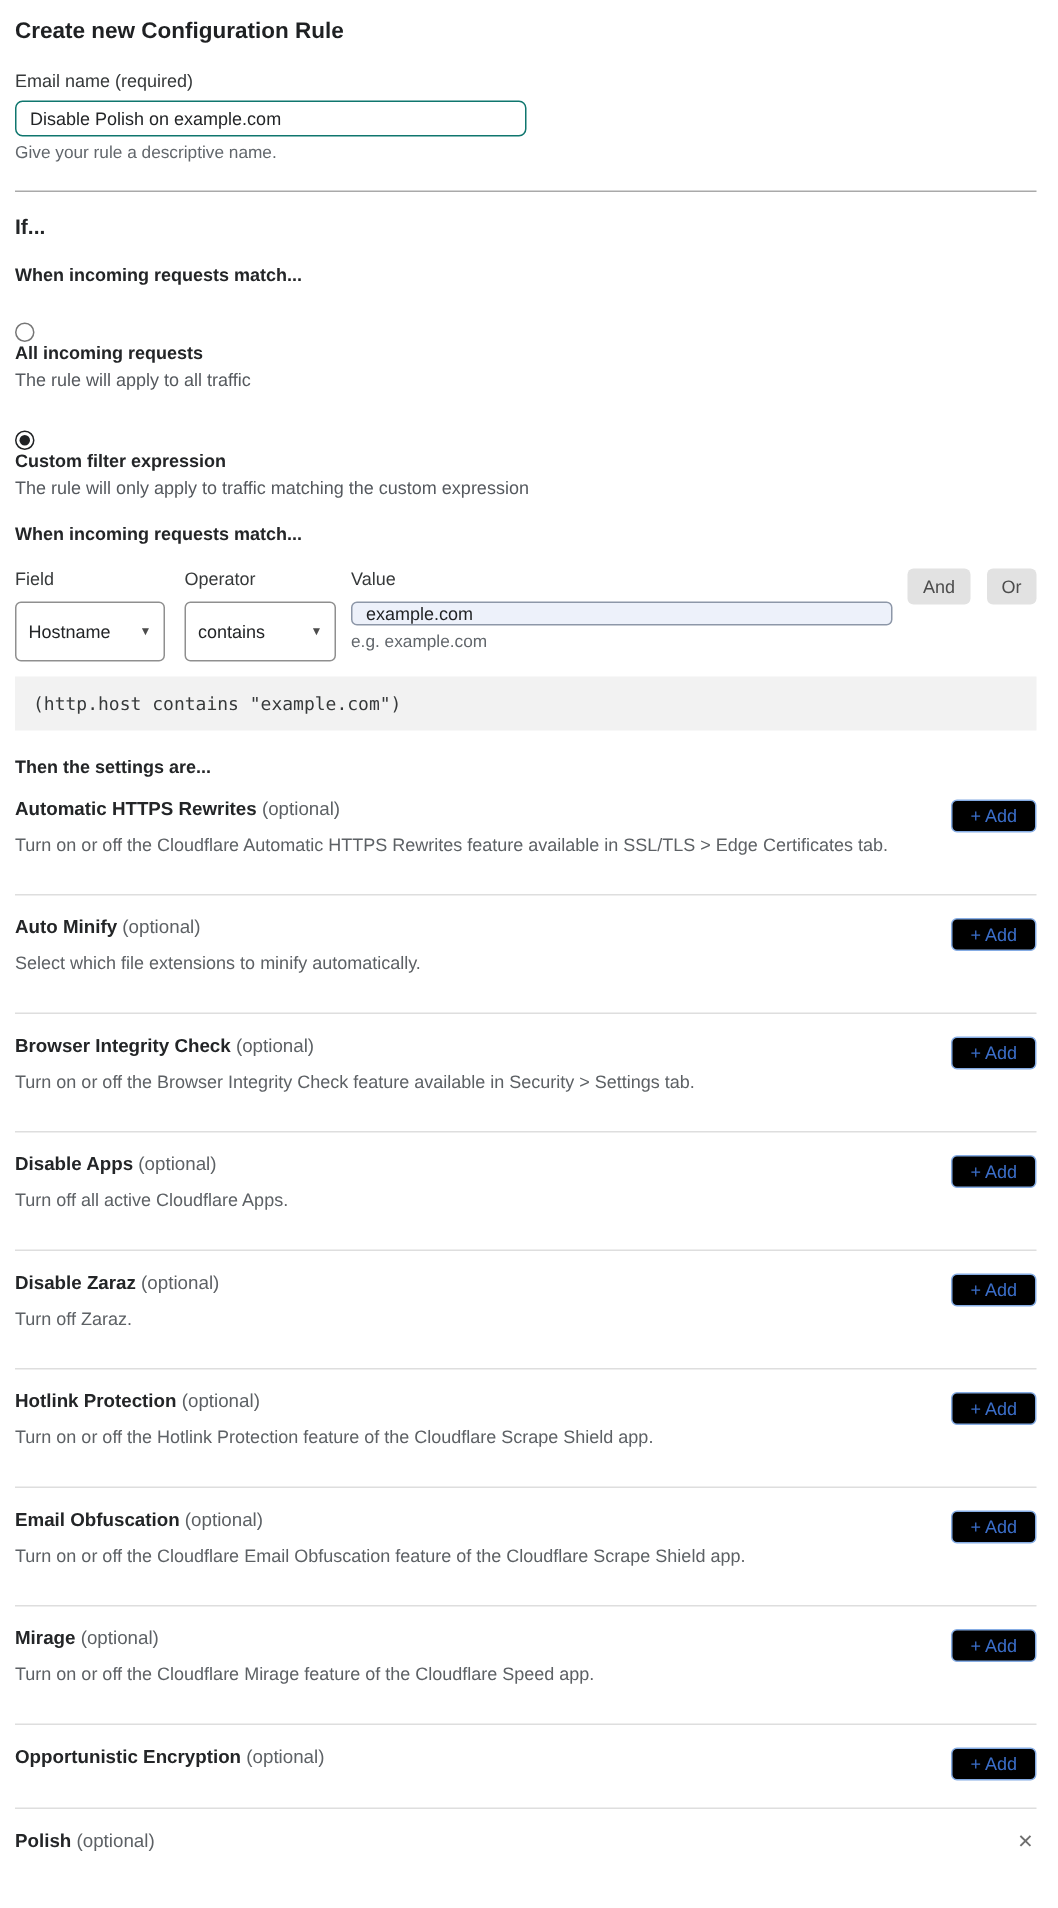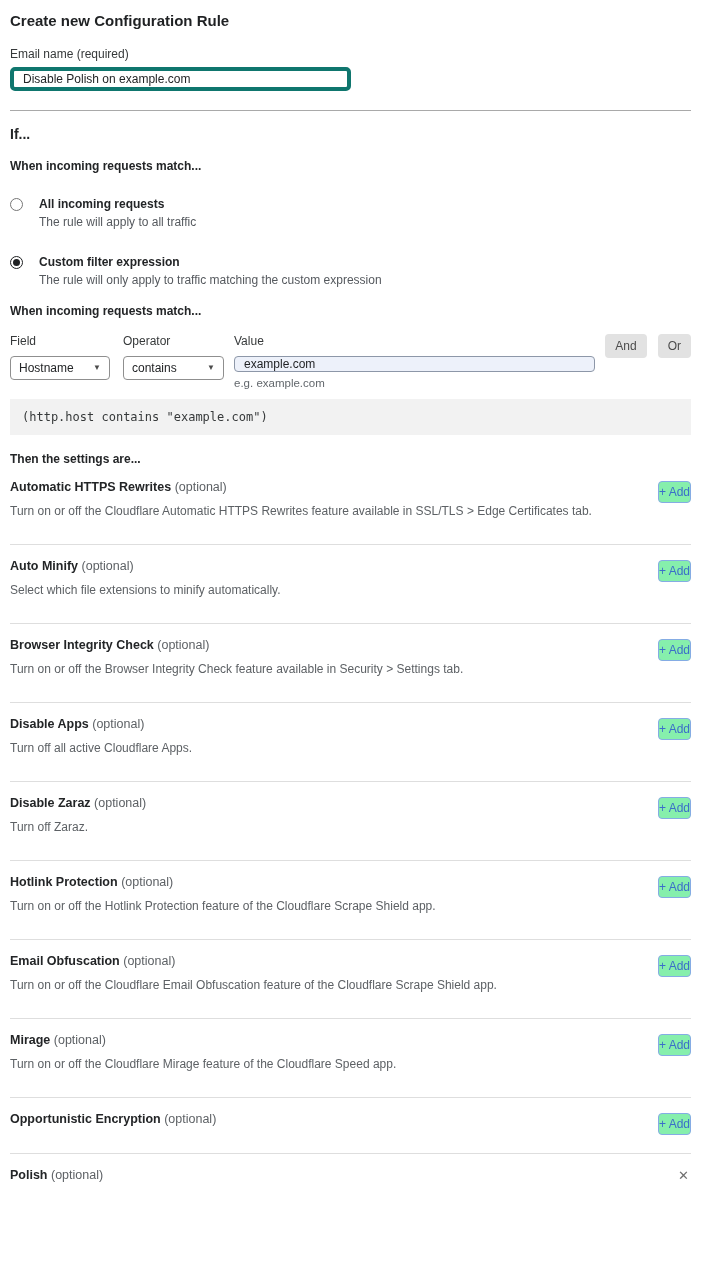--- a/index.html
+++ b/index.html
@@ -10,53 +10,53 @@
     color: #36393a; font-size: 12px;
   }
   .page { padding: 8px 14px 10px 10px; }
 
   .page-title { font-size: 15px; font-weight: bold; color: #1f2123; margin: 4px 0 18px; }
 
   .field-label { font-size: 12px; color: #36393a; margin-bottom: 6px; }
 
   .rule-name-input {
     width: 341px; height: 24px;
-    border: 4px solid #0f766e; border-radius: 5px;
+    border: 1px solid #0f766e; border-radius: 5px;
     padding: 0 9px; font-size: 12px; color: #232527;
     font-family: "Liberation Sans", sans-serif; outline: none; background: #fff;
   }
   .help-text { font-size: 11.5px; color: #62676c; margin-top: 5px; }
 
   hr.main-divider { border: none; border-top: 1px solid #a9a9a9; margin: 19px 0 0; }
 
   .if-heading { font-size: 14px; font-weight: bold; color: #232527; margin-top: 15px; }
   .match-label { font-size: 12px; font-weight: bold; color: #232527; margin-top: 17px; }
 
-  .radio-option { display: flex; align-items: flex-start; margin-top: 24px; cursor: pointer; }
+  .radio-option { display: flex; align-items: flex-start; margin-top: 24px; cursor: pointer; flex-direction: column; }
   .radio-option + .radio-option { margin-top: 26px; }
   .radio {
     flex: none; width: 13px; height: 13px; border-radius: 50%;
     border: 1px solid #767676; margin: 1px 16px 0 0; background: #fff; position: relative;
   }
   .radio.checked { border-color: #1f2123; }
   .radio.checked::after {
     content: ""; position: absolute; left: 2px; top: 2px; right: 2px; bottom: 2px;
     background: #1f2123; border-radius: 50%;
   }
   .radio-title { font-size: 12px; font-weight: bold; color: #232527; }
   .radio-desc { font-size: 12px; color: #55595e; margin-top: 4px; }
 
   .builder-row { display: flex; align-items: flex-start; margin-top: 16px; }
   .col-field { width: 100px; margin-right: 13px; }
   .col-operator { width: 101px; margin-right: 10px; }
   .col-value { flex: 1; }
   .builder-row .field-label { margin-bottom: 8px; }
 
   .select-box {
-    height: 24px; border: 1px solid #8f8f8f; border-radius: 4px; background: #fff;
+    height: 40px; border: 1px solid #8f8f8f; border-radius: 4px; background: #fff;
     display: flex; align-items: center; justify-content: space-between;
     padding: 0 8px; font-size: 12px; color: #232527; cursor: pointer;
   }
   .chevron { font-size: 8px; color: #4c4c4c; line-height: 1; }
 
   .value-input {
     width: 100%; height: 16px; background: #edf1fa;
     border: 1px solid #8d97a8; border-radius: 4px;
     padding: 0 9px; font-size: 12px; color: #1f2123;
     font-family: "Liberation Sans", sans-serif; outline: none;
@@ -81,41 +81,42 @@
 
   .then-label { font-size: 12px; font-weight: bold; color: #232527; margin-top: 17px; }
 
   .setting-row { position: relative; padding: 14px 0 26px; border-bottom: 1px solid #dedede; }
   .setting-title-line { font-size: 12.5px; line-height: 15px; padding-right: 70px; }
   .setting-name { font-weight: bold; color: #232527; }
   .setting-optional { color: #5d6165; }
   .setting-desc { font-size: 12px; color: #5d6165; margin-top: 9px; padding-right: 70px; }
   .add-btn {
     position: absolute; right: 0; top: 15px;
-    background: #86efac; border: 1px solid #85ace4; border-radius: 4px;
-    color: #3b6ec9; font-size: 12px; padding: 3px 0; line-height: 14px;
+    background: #000000; border: 1px solid #85ace4; border-radius: 4px;
+    color: #3b6ec9; font-size: 12px; padding: 3px 12px; line-height: 14px;
     font-family: "Liberation Sans", sans-serif; cursor: pointer;
   }
 
   .polish-row { position: relative; padding: 14px 0 0; }
   .close-btn {
     position: absolute; right: 2px; top: 15px;
     background: none; border: none; color: #6f6f6f; font-size: 13px;
     cursor: pointer; line-height: 1; font-family: "Liberation Sans", sans-serif;
   }
 </style>
 </head>
 <body>
 
 <div class="page">
 
   <h1 class="page-title">Create new Configuration Rule</h1>
 
   <div class="field-label">Email name (required)</div>
   <input class="rule-name-input" type="text" value="Disable Polish on example.com" style="">
+  <div class="help-text">Give your rule a descriptive name.</div>
 
   <hr class="main-divider">
 
   <h2 class="if-heading">If...</h2>
   <div class="match-label">When incoming requests match...</div>
 
   <div class="radio-option">
     <span class="radio"></span>
     <span class="radio-texts">
       <div class="radio-title">All incoming requests</div>

